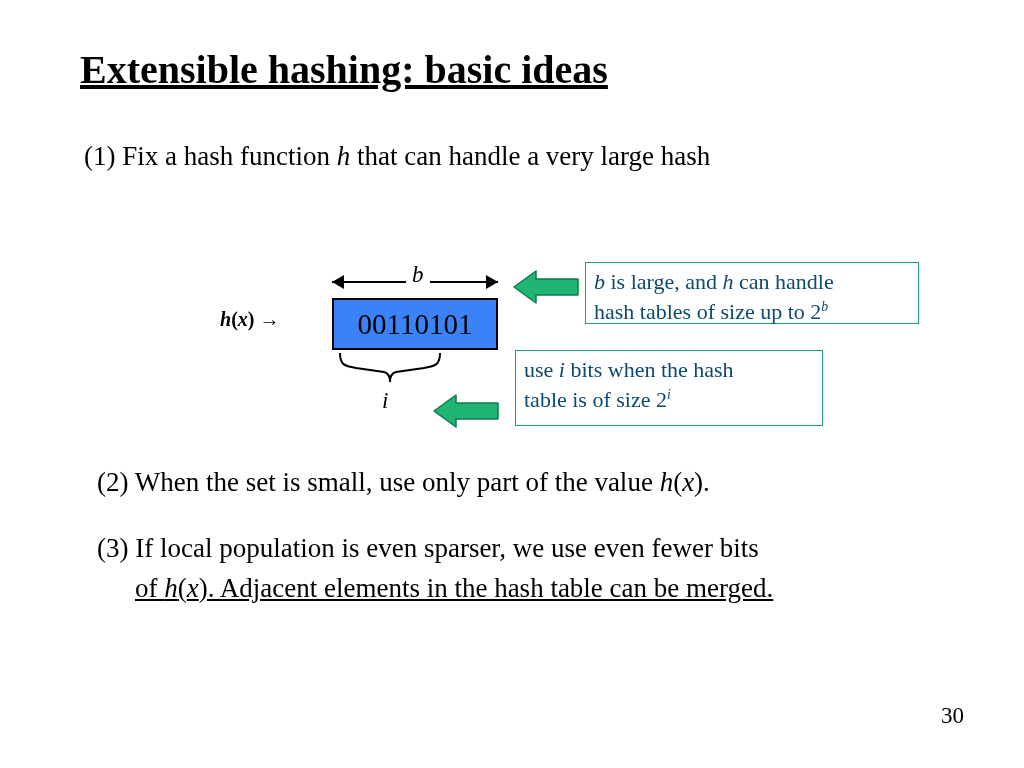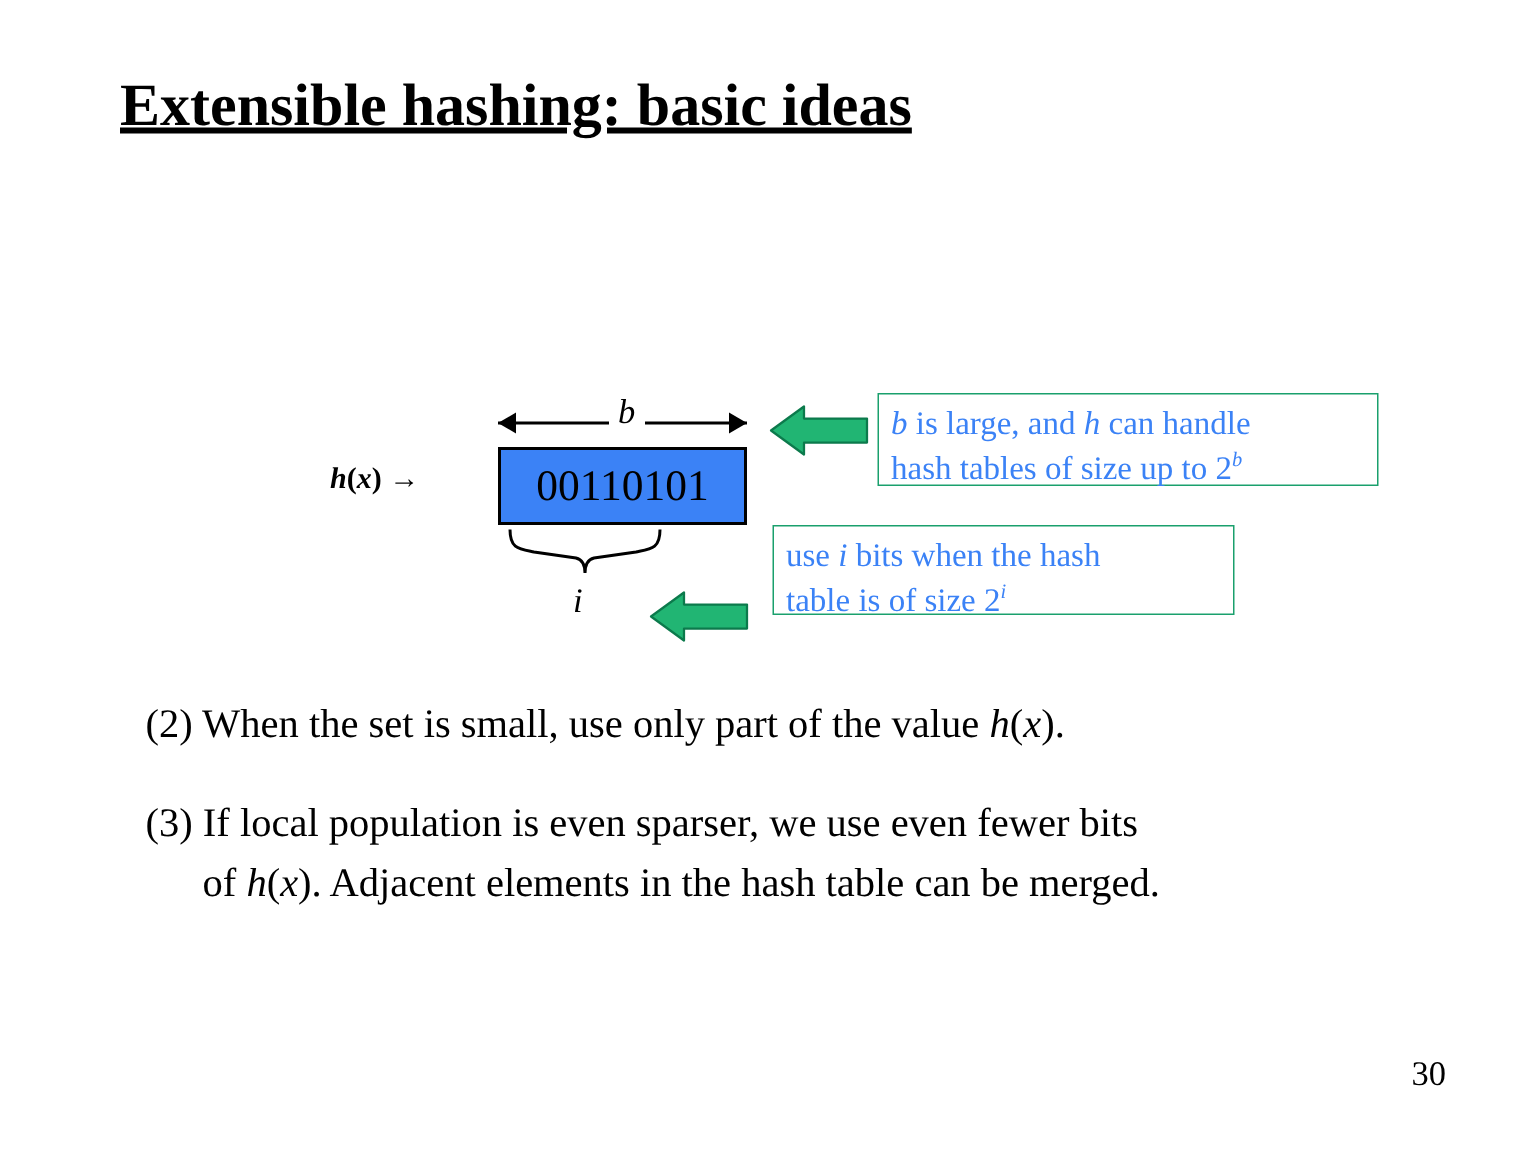--- a/index.html
+++ b/index.html
@@ -141,72 +141,75 @@
   .green-arrow { position: absolute; }
   .green-arrow svg { display: block; }
   #green-arrow-top { left: 312px; top: 4px; }
   #green-arrow-bottom { left: 232px; top: 128px; }
 
   
   .green-box {
     position: absolute;
     border: 1px solid #1aa06d;
     box-sizing: border-box;
-    color: #3b82f6;
+    color: #0c4a6e;
     font-size: 22px;
     line-height: 30px;
     padding: 4px 8px 6px 8px;
     background: #fff;
   }
   #green-box-top {
     left: 385px;
     top: 0px;
     width: 334px;
     height: 62px;
   }
   #green-box-bottom {
     left: 315px;
     top: 88px;
     width: 308px;
-    height: 60px;
+    height: 76px;
   }
   sup { font-size: 0.62em; vertical-align: super; line-height: 0; }
 
   
   #point-2 {
     position: absolute;
     left: 97px;
     top: 462px;
     font-size: 27px;
     line-height: 40px;
   }
   #point-3 {
     position: absolute;
     left: 97px;
     top: 528px;
     width: 880px;
     font-size: 27px;
     line-height: 40px;
   }
-  #point-3 .ln2 { display: block; padding-left: 38px; }
+  #point-3 .ln2 { display: block; padding-left: 38px; text-decoration: underline; }
 
   
   #page-number {
     position: absolute;
     left: 941px;
     top: 703px;
     font-size: 23px;
   }
 </style>
 </head>
 <body>
 
 <div id="slide-title">Extensible hashing: basic ideas</div>
 
 <div id="point-1">
+  <span class="ln1">
+    <span>(1) Fix a hash function </span><span class="it">h</span><span> that can handle a very large hash</span>
+  </span>
 </div>
 
 <div id="diagram">
 
   <div id="b-arrow-row">
     <div id="b-arrow-line"></div>
     <div id="b-arrow-left"></div>
     <div id="b-arrow-right"></div>
     <div id="b-label">b</div>
   </div>

